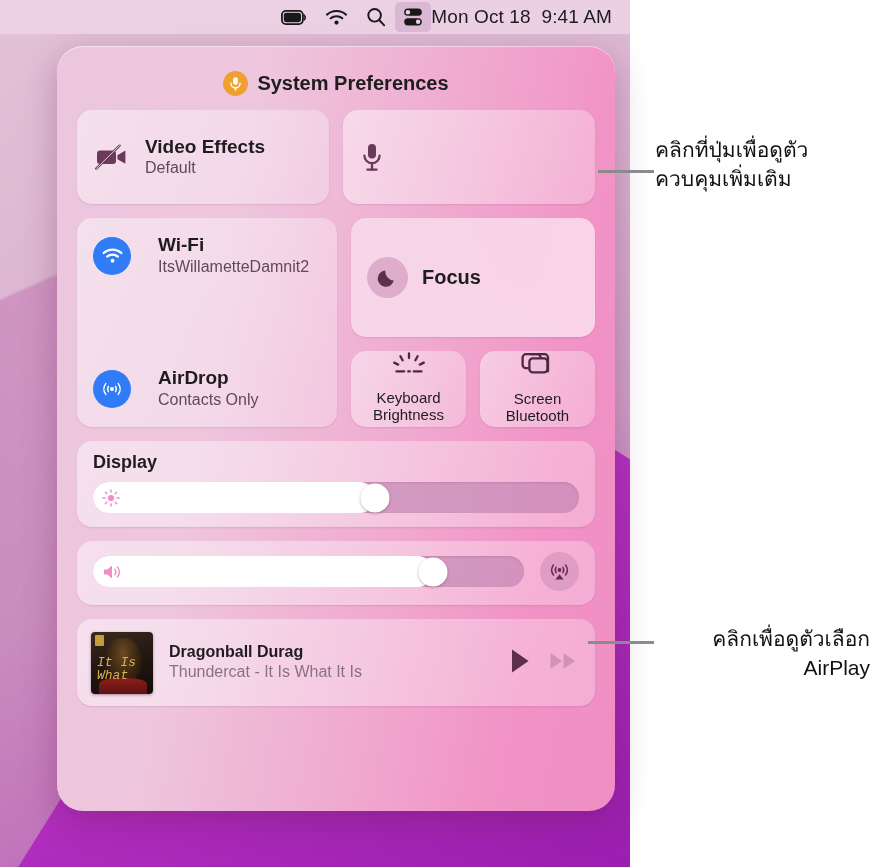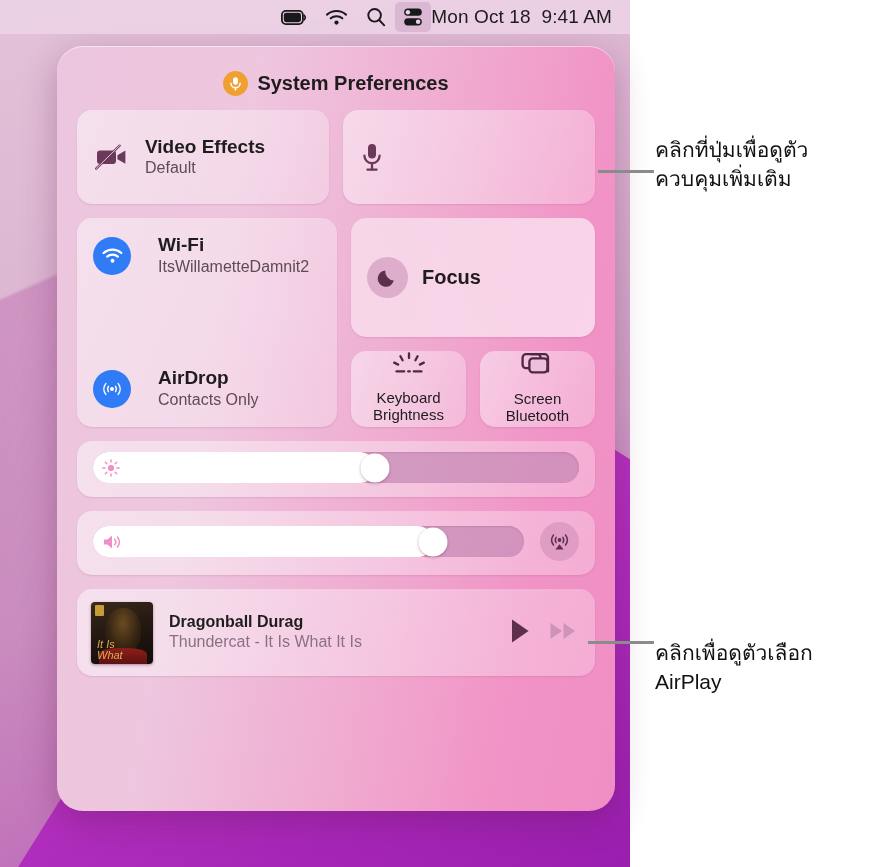--- a/index.html
+++ b/index.html
@@ -240,42 +240,42 @@
   #album-art .shirt {
     position: absolute; left: 8px; bottom: 0; width: 48px; height: 16px;
     background: linear-gradient(180deg,#8d1e1a,#5e1210);
     border-radius: 40% 40% 0 0;
   }
   #album-art .mark {
     position: absolute; left: 4px; top: 3px; width: 9px; height: 11px;
     background: #d7ab3c; border-radius: 1px; opacity: .9;
   }
   #album-art .sig {
-    position: absolute; left: 6px; bottom: 3px;
-    font-size: 11px; color: #d8b152; font-style: italic;
-    font-family: Liberation Sans, sans-serif;
+    position: absolute; left: 6px; bottom: 12px;
+    font-size: 13px; color: #d8b152; font-style: italic;
+    font-family: Liberation Mono, monospace;
     line-height: 1;
   }
   #np-text { flex: 1; min-width: 0; }
   #np-text .title { font-size: 16px; font-weight: bold; color: #1f1c1e; line-height: 1.25; }
   #np-text .sub { font-size: 16px; color: #8a7183; line-height: 1.3; }
   #np-controls { display: flex; align-items: center; gap: 18px; flex: 0 0 auto; }
 
   
   .annotation {
     position: absolute;
     left: 655px;
     font-size: 21px;
     color: #111;
     line-height: 1.38;
     z-index: 50;
     width: 215px;
   }
   #ann-1 { top: 136px; }
-  #ann-2 { top: 639px; }
+  #ann-2 { top: 625px; text-align: right; }
   .leader {
     position: absolute;
     height: 3px;
     background: #8b8b8b;
     z-index: 45;
   }
   #leader-1 { left: 598px; top: 170px; width: 56px; }
   #leader-2 { left: 588px; top: 641px; width: 66px; }
 
   #right-pane {
@@ -454,20 +454,21 @@
           <span class="lbl">
             <div>Screen</div>
             <div>Bluetooth</div>
           </span>
         </div>
       </div>
     </div>
   </div>
 
   <div class="tile slider-card">
+    <div class="cap">Display</div>
     <div class="slider-line">
       <div class="track" id="display-track">
         <div class="fill" id="display-fill" style="width: 58%;"></div>
         <span class="slider-icon">
           <svg width="18" height="18" viewBox="0 0 18 18">
             <circle cx="9" cy="9" r="3.1" fill="#ef8fc6"></circle>
             <g stroke="#ef8fc6" stroke-width="1.5" stroke-linecap="round">
               <line x1="9" y1="0.9" x2="9" y2="3"></line>
               <line x1="9" y1="15" x2="9" y2="17.1"></line>
               <line x1="0.9" y1="9" x2="3" y2="9"></line>

